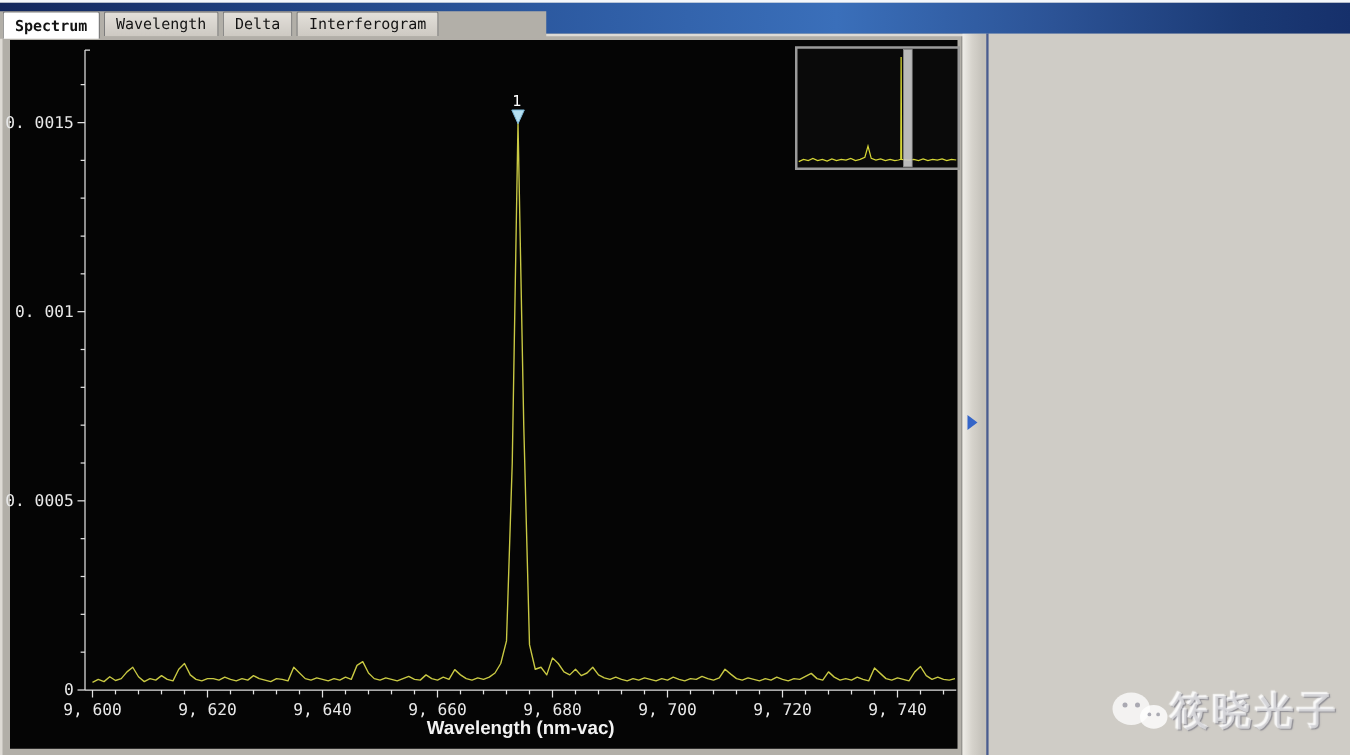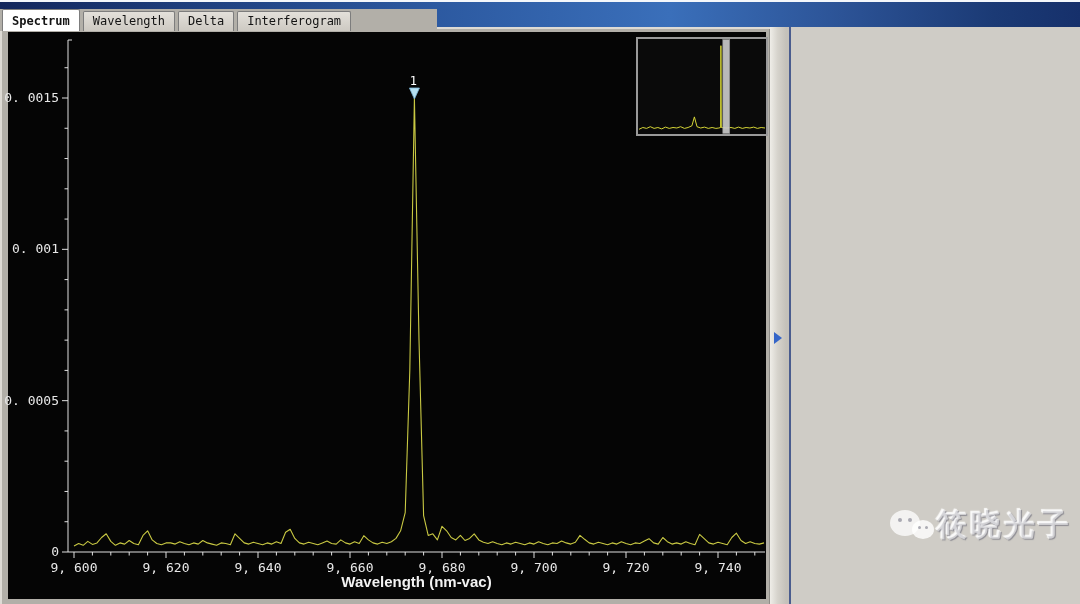--- a/index.html
+++ b/index.html
@@ -2,21 +2,21 @@
 <html><head>
 <meta charset="utf-8">
 <style>
   html,body{margin:0;padding:0;width:1080px;height:604px;overflow:hidden;
     font-family:"Liberation Sans",sans-serif;background:#cfccc6;position:relative;}
   
   .titlebar{position:absolute;left:0;top:0;width:1080px;height:27px;
     background:linear-gradient(90deg,#13275c 0%,#1e3f7e 18%,#2c59a0 40%,#3a6fba 62%,#2c5396 78%,#1b3a75 92%,#16306b 100%);
     border-top:2px solid #f4f7fb;box-sizing:border-box;z-index:1;}
   .tabstrip{position:absolute;left:0;top:9px;width:437px;height:22px;
-    background:#b2afa8;z-index:5;display:flex;align-items:flex-end;padding-left:2px;box-sizing:border-box;}
+    background:#b2afa8;z-index:5;display:flex;align-items:flex-start;padding-left:2px;box-sizing:border-box;}
   .tab{font-family:"DejaVu Sans Mono",monospace;font-size:12px;color:#141414;
     background:linear-gradient(#e3e0da,#cdc9c2);border:1px solid #7d7d7d;border-bottom:none;
     padding:2px 9px 3px 9px;margin-right:3px;border-radius:2px 2px 0 0;white-space:nowrap;}
   .tab.active{background:#ffffff;padding-top:4px;font-weight:bold;}
   
   .plotframe{position:absolute;left:0;top:27px;width:770px;height:577px;background:#b2afa8;
     box-shadow:inset 2px 2px 0 #dedbd5, inset -1px 0 0 #8f8d88;z-index:2;}
   .plotframe svg{position:absolute;left:0;top:0;}
   
   .splitter{position:absolute;left:770px;top:27px;width:21px;height:577px;z-index:2;
@@ -47,21 +47,21 @@
     font-size:11px;color:#222;line-height:21px;text-align:center;box-sizing:border-box;}
   .xcell{display:flex;align-items:center;justify-content:center;border-bottom:1px solid #e2e2e2;}
   .x-btn{width:16px;height:15px;border-radius:3px;background:linear-gradient(#5a7ec0,#2d4f96 55%,#21407e);
     border:1px solid #152f60;color:#fff;font-size:9px;font-weight:bold;text-align:center;
     line-height:14px;cursor:pointer;}
   
   .c0{width:14px;} .c1{width:72px;} .c2{width:62px;} .c3{width:62px;} .c4{width:44px;} .c5{width:19px;flex:1;}
   
   .m0{width:13px;} .m1{width:70px;} .m2{width:62px;} .m3{width:62px;} .m4{width:64px;flex:1;}
   
-  .watermark{position:absolute;left:884px;top:504px;z-index:20;display:flex;align-items:flex-end;
+  .watermark{position:absolute;left:884px;top:548px;z-index:20;display:flex;align-items:flex-end;
     pointer-events:none;}
   .wm-logo{position:relative;width:52px;height:42px;}
   .wm-b1{position:absolute;left:6px;top:6px;width:30px;height:26px;border-radius:50%;
     background:rgba(255,255,255,0.75);}
   .wm-b2{position:absolute;left:28px;top:16px;width:22px;height:19px;border-radius:50%;
     background:rgba(255,255,255,0.8);}
   .wm-dot{position:absolute;border-radius:50%;background:rgba(110,110,125,0.55);width:4px;height:4px;}
   .wm-text{font-family:"DejaVu Sans",sans-serif;font-weight:bold;font-size:31px;
     color:rgba(255,255,255,0.55);letter-spacing:3px;
     text-shadow:1px 1px 1px rgba(90,90,105,0.55),-1px -1px 1px rgba(255,255,255,0.9);}

